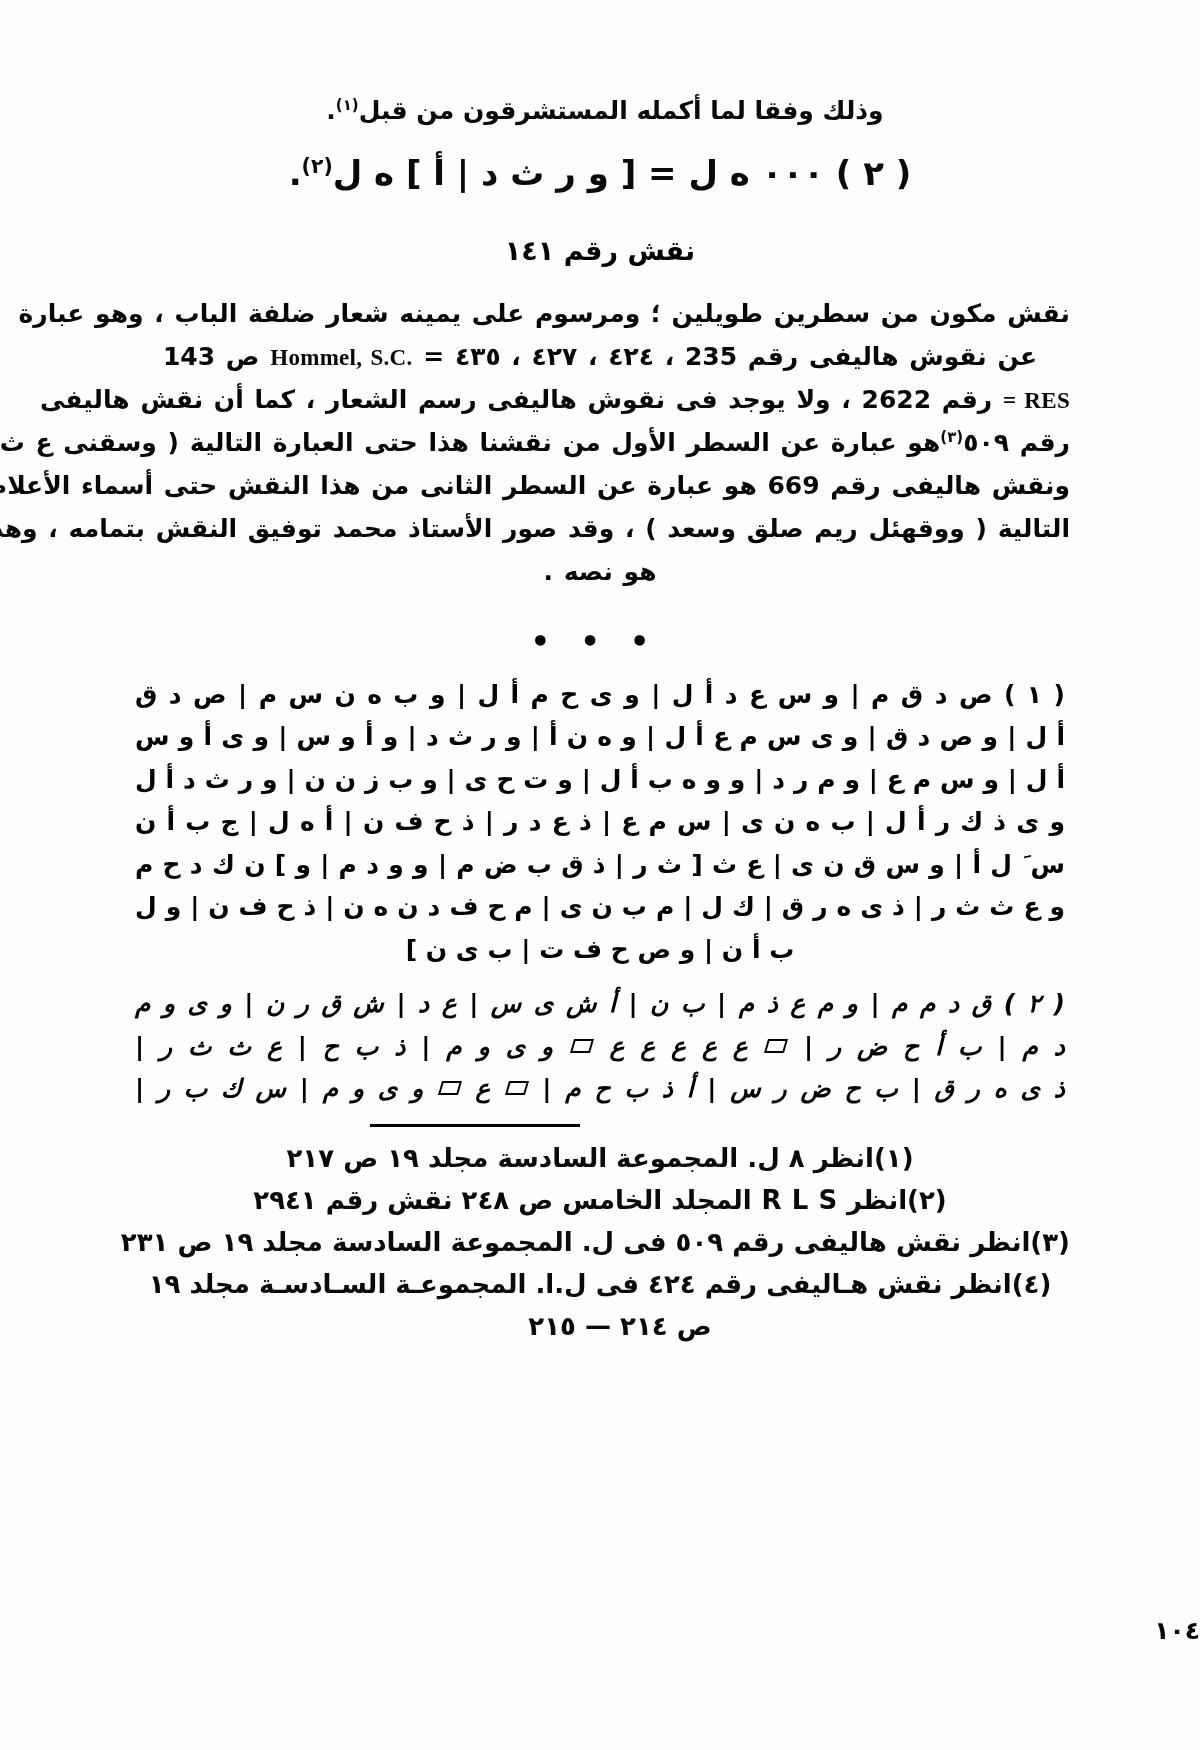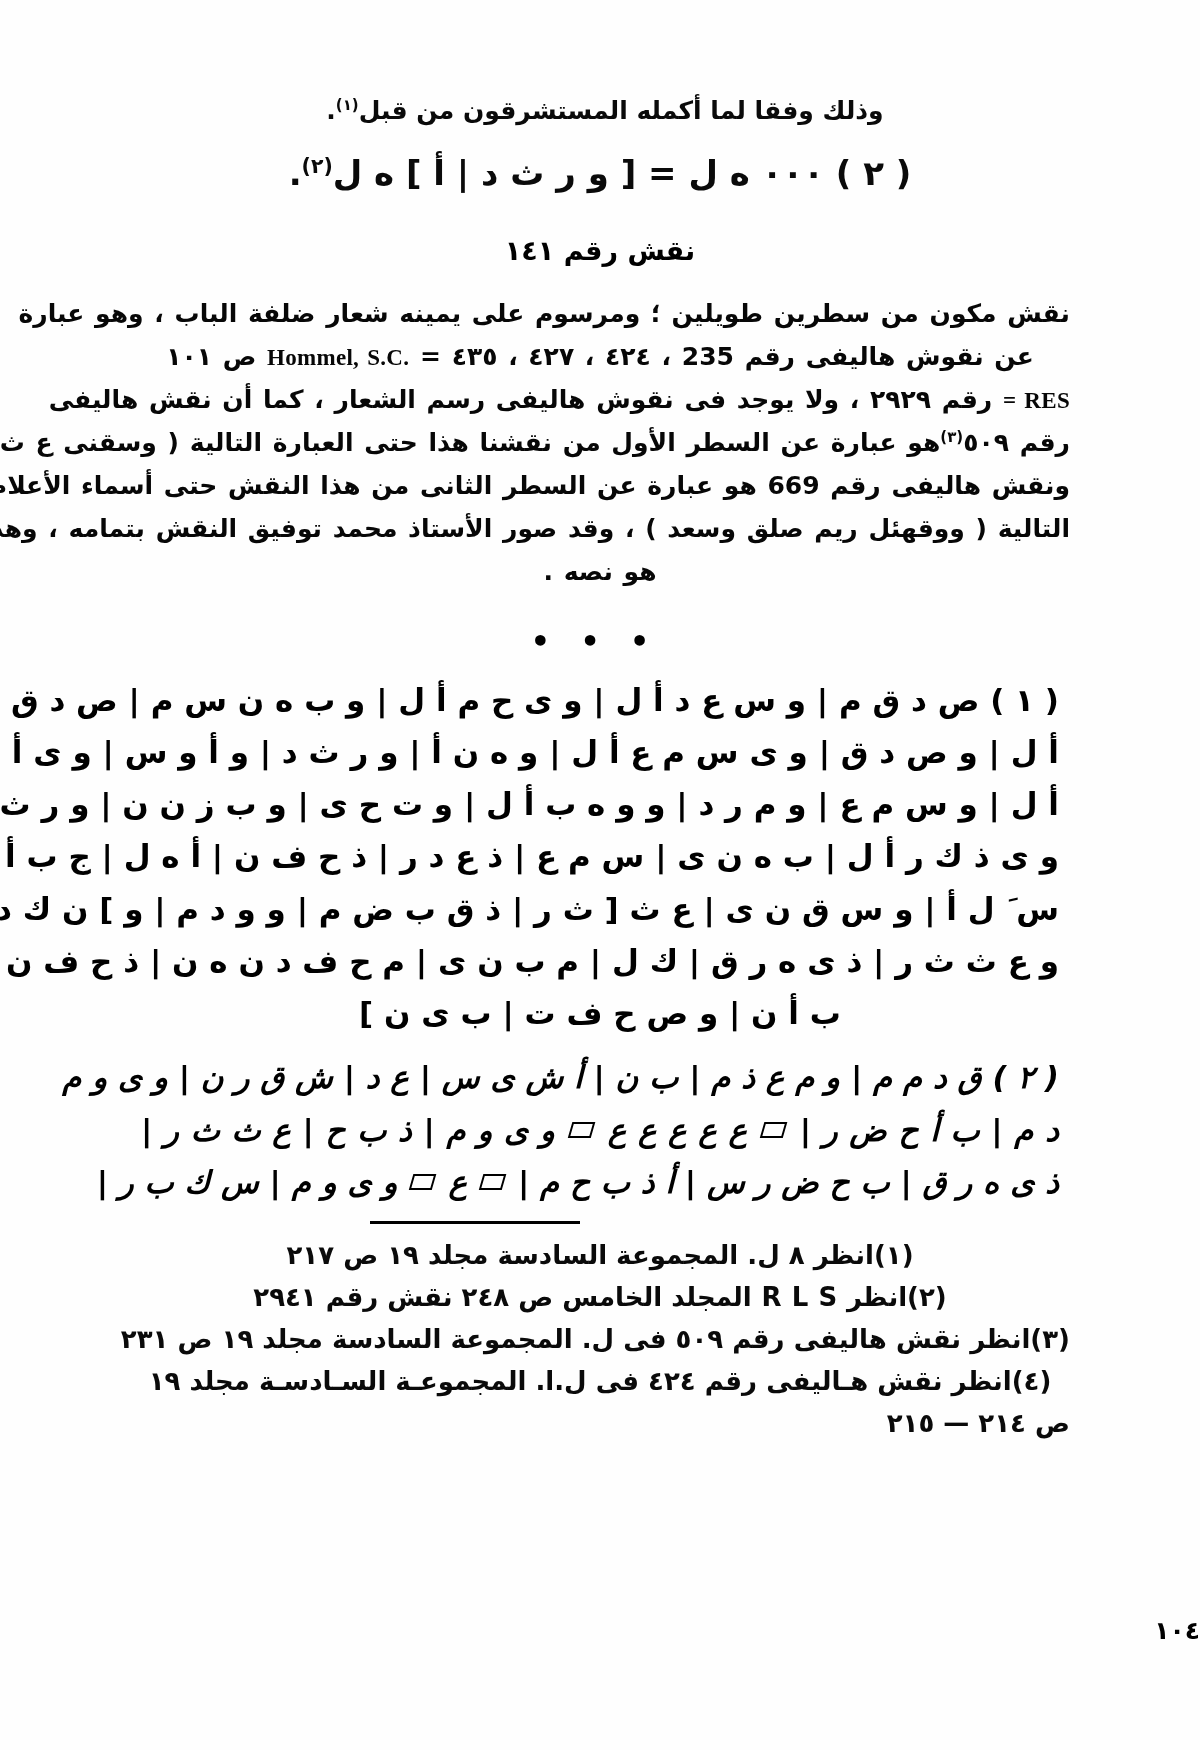--- a/index.html
+++ b/index.html
@@ -107,26 +107,26 @@
     margin: 34px 0 18px 0;
     line-height: 1;
     font-weight: 900;
     color: #000;
     padding-right: 10px;
   }
 
   
   .inscription {
     direction: rtl;
-    font-size: 31px;
+    font-size: 25px;
     line-height: 1.62;
     font-weight: 700;
     color: #000;
     letter-spacing: 1.5px;
-    margin: 11px;
+    margin: 5px;
   }
   .ins-line {
     display: block;
     white-space: nowrap;
     text-align: justify;
     text-align-last: justify;
     margin-bottom: 2px;
   }
   .ins-line.centerish { text-align-last: center; }
   .ins-group + .ins-group { margin-top: 14px; font-style: italic; }
@@ -155,21 +155,21 @@
     line-height: 1.62;
     font-weight: 600;
     color: #0a0a0a;
     letter-spacing: 0.6px;
   }
   .fnote {
     display: block;
     text-align: center;
     white-space: nowrap;
   }
-  .fnote.tail { text-align: right; padding-left: 40px; }
+  .fnote.tail { text-align: center; padding-left: 40px; }
 
   
   .page-number {
     position: absolute;
     bottom: 105px;
     left: 0;
     right: 0;
     text-align: right;
     font-size: 25px;
     font-weight: 800;
@@ -193,26 +193,26 @@
     </div>
 
     <h1 class="heading">نقش رقم ١٤١</h1>
 
     <div class="body-par">
       <span class="body-line">نقش مكون من سطرين طويلين ؛ ومرسوم على يمينه شعار ضلفة الباب ، وهو عبارة</span>
 
       <span class="body-line">
         <span>عن نقوش هاليفى رقم 235 ، ٤٢٤ ، ٤٢٧ ، ٤٣٥ =</span>
         <span class="ltr">Hommel, S.C.</span>
-        <span>ص ١٠١</span>
+        <span>ص 143</span>
       </span>
 
       <span class="body-line">
         <span class="ltr">= RES</span>
-        <span>رقم ٢٩٢٩ ، ولا يوجد فى نقوش هاليفى رسم الشعار ، كما أن نقش هاليفى</span>
+        <span>رقم 2622 ، ولا يوجد فى نقوش هاليفى رسم الشعار ، كما أن نقش هاليفى</span>
       </span>
 
       <span class="body-line">
         <span>رقم ٥٠٩</span><sup class="fn">(٣)</sup><span>هو عبارة عن السطر الأول من نقشنا هذا حتى العبارة التالية ( وسقنى ع ث )،</span>
       </span>
 
       <span class="body-line">ونقش هاليفى رقم 669 هو عبارة عن السطر الثانى من هذا النقش حتى أسماء الأعلام</span>
       <span class="body-line">التالية ( ووقهئل ريم صلق وسعد ) ، وقد صور الأستاذ محمد توفيق النقش بتمامه ، وهذا</span>
       <span class="body-line">هو نصه .</span>
     </div>

